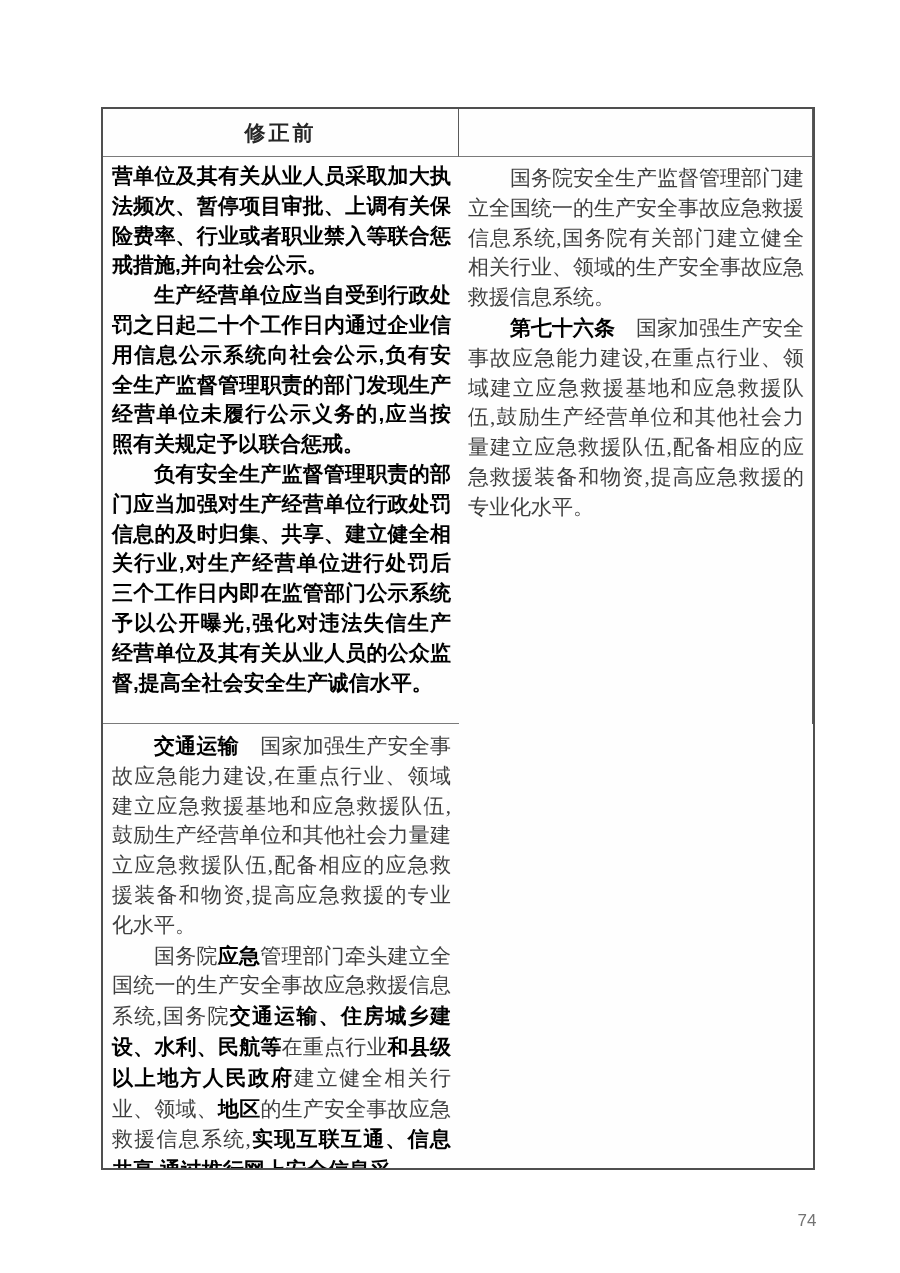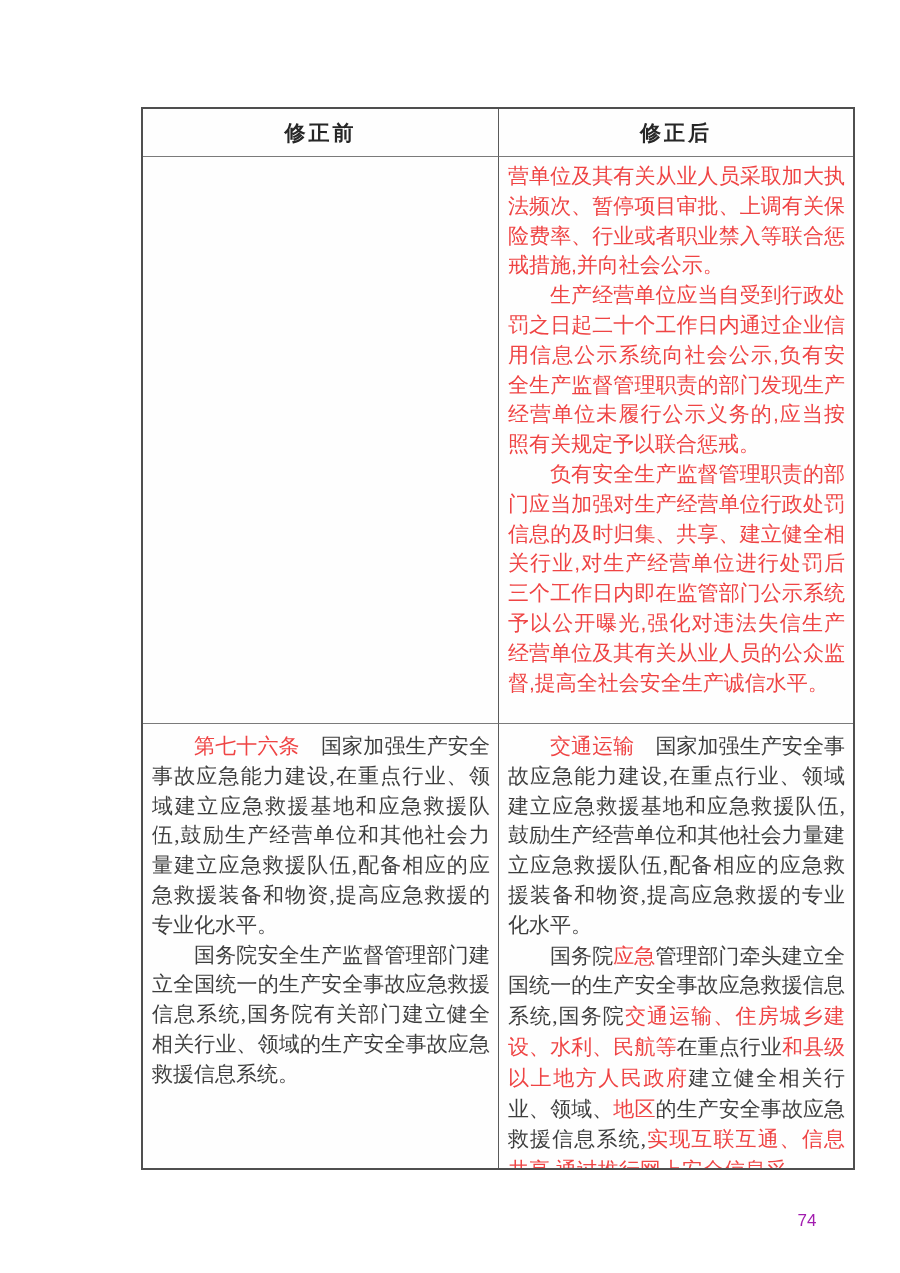--- a/index.html
+++ b/index.html
@@ -17,21 +17,20 @@
   .doc-table {
     position: absolute;
     left: 101px; top: 107px;
     width: 714px; height: 1063px;
     box-sizing: border-box;
     border: 2px solid #4f4f4f;
     display: grid;
     grid-template-columns: 356px 1fr;
     grid-template-rows: 48px 567px 1fr;
     background: #fefefe;
-    margin-left: 40px;
   }
   .cell {
     box-sizing: border-box;
     overflow: hidden;
   }
   .col-left  { border-right: 1px solid #5a5a5a; }
   .row-head  { border-bottom: 1px solid #7a7a7a; }
   .row-one   { border-bottom: 1px solid #7a7a7a; }
   .header-cell {
     display: flex; align-items: center; justify-content: center;
@@ -50,58 +49,55 @@
   .row-two.body-cell { padding-top: 7px; }
   .para {
     margin: 0;
     text-indent: 2em;
     text-align: justify;
     word-break: break-all;
   }
   .para.no-indent { text-indent: 0; }
   .heiti {
     font-family: "Liberation Sans", "DejaVu Sans", sans-serif;
-    font-weight: 400;
+    font-weight: 700;
     font-style: normal;
-    color: #ef4444;
+    color: #000000;
   }
   .page-number {
     position: absolute;
     left: 790px; top: 1211px;
     width: 34px;
     text-align: center;
     font-family: "Liberation Sans", "DejaVu Sans", sans-serif;
     font-size: 17px;
-    color: #a21caf;
+    color: #737373;
   }
 </style>
 </head>
 <body>
 
 <div class="page">
 
   <div class="doc-table">
 
     <div class="cell header-cell col-left row-head">
       <span>修正前</span>
     </div>
-    <div class="cell header-cell row-head">
-      <span>修正后</span>
-    </div>
 
     <div class="cell body-cell col-left row-one"></div>
     <div class="cell body-cell row-one">
       <p class="para no-indent heiti">营单位及其有关从业人员采取加大执法频次、暂停项目审批、上调有关保险费率、行业或者职业禁入等联合惩戒措施,并向社会公示。</p>
       <p class="para heiti">生产经营单位应当自受到行政处罚之日起二十个工作日内通过企业信用信息公示系统向社会公示,负有安全生产监督管理职责的部门发现生产经营单位未履行公示义务的,应当按照有关规定予以联合惩戒。</p>
       <p class="para heiti">负有安全生产监督管理职责的部门应当加强对生产经营单位行政处罚信息的及时归集、共享、建立健全相关行业,对生产经营单位进行处罚后三个工作日内即在监管部门公示系统予以公开曝光,强化对违法失信生产经营单位及其有关从业人员的公众监督,提高全社会安全生产诚信水平。</p>
     </div>
 
     <div class="cell body-cell row-two col-left">
+      <p class="para">国务院安全生产监督管理部门建立全国统一的生产安全事故应急救援信息系统,国务院有关部门建立健全相关行业、领域的生产安全事故应急救援信息系统。</p>
       <p class="para"><b class="heiti">第七十六条</b><span>　国家加强生产安全事故应急能力建设,在重点行业、领域建立应急救援基地和应急救援队伍,鼓励生产经营单位和其他社会力量建立应急救援队伍,配备相应的应急救援装备和物资,提高应急救援的专业化水平。</span></p>
-      <p class="para">国务院安全生产监督管理部门建立全国统一的生产安全事故应急救援信息系统,国务院有关部门建立健全相关行业、领域的生产安全事故应急救援信息系统。</p>
     </div>
     <div class="cell body-cell row-two">
       <p class="para"><b class="heiti">交通运输</b><span>　国家加强生产安全事故应急能力建设,在重点行业、领域建立应急救援基地和应急救援队伍,鼓励生产经营单位和其他社会力量建立应急救援队伍,配备相应的应急救援装备和物资,提高应急救援的专业化水平。</span></p>
       <p class="para"><span>国务院</span><b class="heiti">应急</b><span>管理部门牵头建立全国统一的生产安全事故应急救援信息系统,国务院</span><b class="heiti">交通运输、住房城乡建设、水利、民航等</b><span>在重点行业</span><b class="heiti">和县级以上地方人民政府</b><span>建立健全相关行业、领域、</span><b class="heiti">地区</b><span>的生产安全事故应急救援信息系统,</span><b class="heiti">实现互联互通、信息共享,通过推行网上安全信息采</b></p>
     </div>
 
   </div>
 
   <div class="page-number">74</div>
 

